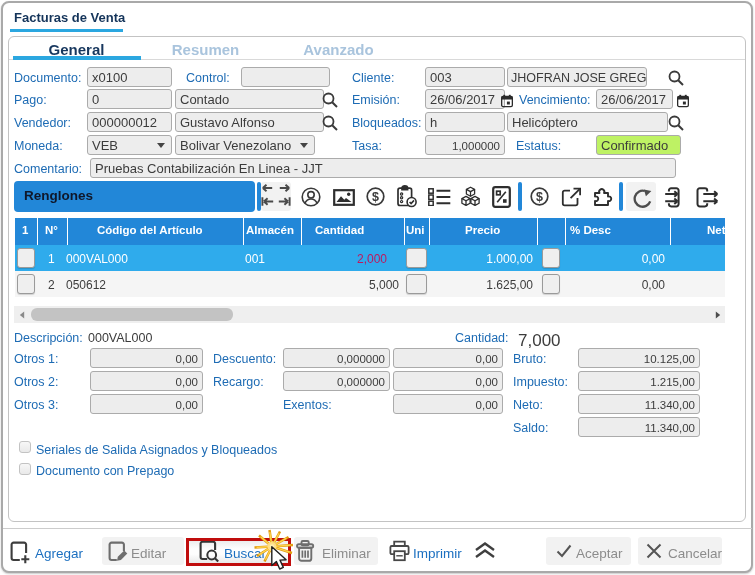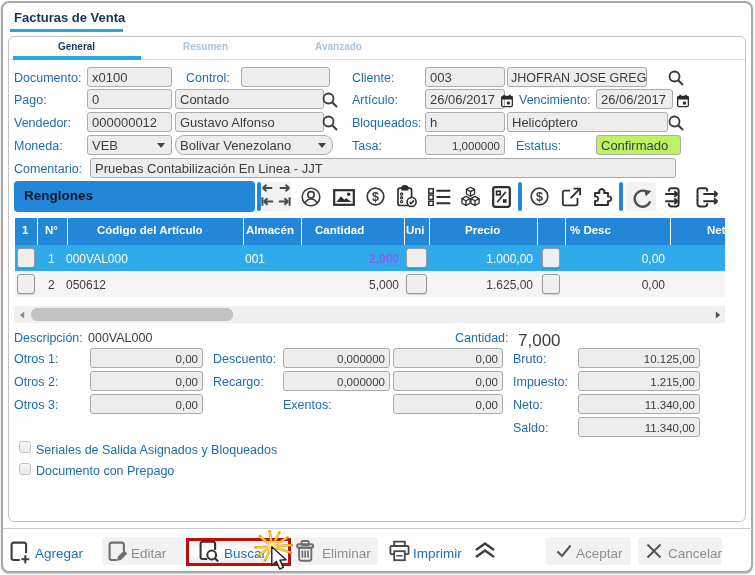--- a/index.html
+++ b/index.html
@@ -4,21 +4,21 @@
 <style>
 * { box-sizing: border-box; margin:0; padding:0; }
 html,body { width:755px; height:575px; font-family:"Liberation Sans", sans-serif; background:#fff; }
 body { position:relative; overflow:hidden; }
 .abs { position:absolute; }
 .dialog { position:absolute; left:1px; top:1px; width:752px; height:572px; border:2px solid #a9a9a9; border-radius:8px; background:#fff; box-shadow:0 1px 2px rgba(0,0,0,0.22); }
 .title { position:absolute; left:14px; top:10px; font-size:13px; font-weight:bold; color:#14345a; }
 .titleline { position:absolute; left:10px; top:29px; width:113px; height:3px; background:#2ba7e0; }
 .panel { position:absolute; left:8px; top:36px; width:738px; height:486px; border:1px solid #c3c3c3; border-radius:6px; background:#fff; }
 .tabline { position:absolute; left:9px; top:59px; width:736px; height:1px; background:#d9d9d9; }
-.tab { position:absolute; top:41px; width:127px; text-align:center; font-size:10px; font-weight:bold; }
+.tab { position:absolute; top:41px; width:127px; text-align:center; font-size:15px; font-weight:bold; }
 .tab.on { color:#17375e; }
 .tab.off { color:#a9c4dd; }
 .tabbar { position:absolute; left:13px; top:56px; width:128px; height:4px; background:#2ba7e0; }
 .lbl { position:absolute; font-size:12.5px; color:#1d6bb4; white-space:nowrap; }
 .inp { position:absolute; height:20px; background:#ededed; border:1px solid #ababab; border-radius:3px; font-size:13px; color:#3c3c3c; padding:2px 4px 0 4px; white-space:nowrap; overflow:hidden; font-family:"Liberation Sans", sans-serif; }
 .inp.r { text-align:right; font-size:11.5px; padding-top:4px; }
 .sel { position:absolute; height:20px; background:#ededed; border:1px solid #ababab; border-radius:3px; font-size:13px; color:#3c3c3c; padding:2px 4px 0 4px; }
 .sel:after { content:""; position:absolute; right:6px; top:7px; width:0; height:0; border-left:4px solid transparent; border-right:4px solid transparent; border-top:5px solid #444; }
 .ic { position:absolute; }
 .rengl { position:absolute; left:14px; top:181px; width:241px; height:31px; background:#2287d8; border-radius:4px; color:#0f172a; font-weight:bold; font-size:13.5px; padding:7px 0 0 10px; }
@@ -68,21 +68,21 @@
     <line x1="11.2" y1="11.2" x2="16" y2="16" stroke="#3a3a3a" stroke-width="2"></line>
   </svg>
 
 <div class="lbl" style="left:14px; top:93px;">Pago:</div>
 <div class="inp" style="left:87px; top:89px; width:85px;">0</div>
 <div class="inp" style="left:175px; top:89px; width:149px;">Contado</div>
 <svg class="ic" style="left:321px; top:91px;" width="18" height="18" viewBox="0 0 18 18">
     <circle cx="7.5" cy="7.5" r="5" fill="none" stroke="#3a3a3a" stroke-width="1.8"></circle>
     <line x1="11.2" y1="11.2" x2="16" y2="16" stroke="#3a3a3a" stroke-width="2"></line>
   </svg>
-<div class="lbl" style="left:352px; top:93px;">Artículo:</div>
+<div class="lbl" style="left:352px; top:93px;">Emisión:</div>
 <div class="inp" style="left:425px; top:89px; width:80px;">26/06/2017</div>
 <svg class="ic" style="left:501px; top:94px;" width="12" height="14" viewBox="0 0 13 14">
     <rect x="0.7" y="2" width="11.6" height="11" rx="1.5" fill="none" stroke="#2b2b2b" stroke-width="1.4"></rect>
     <rect x="0.7" y="2" width="11.6" height="3.4" fill="#2b2b2b"></rect>
     <rect x="2.5" y="0.3" width="2" height="2.5" fill="#2b2b2b"></rect>
     <rect x="8.5" y="0.3" width="2" height="2.5" fill="#2b2b2b"></rect>
     <rect x="6.4" y="7.6" width="3.2" height="3.2" fill="#2b2b2b"></rect>
   </svg>
 <div class="lbl" style="left:519px; top:93px;">Vencimiento:</div>
 <div class="inp" style="left:596px; top:89px; width:77px;">26/06/2017</div>
@@ -104,21 +104,21 @@
 <div class="lbl" style="left:352px; top:116px;">Bloqueados:</div>
 <div class="inp" style="left:425px; top:112px; width:80px;">h</div>
 <div class="inp" style="left:507px; top:112px; width:161px;">Helicóptero</div>
 <svg class="ic" style="left:667px; top:114px;" width="18" height="18" viewBox="0 0 18 18">
     <circle cx="7.5" cy="7.5" r="5" fill="none" stroke="#3a3a3a" stroke-width="1.8"></circle>
     <line x1="11.2" y1="11.2" x2="16" y2="16" stroke="#3a3a3a" stroke-width="2"></line>
   </svg>
 
 <div class="lbl" style="left:14px; top:139px;">Moneda:</div>
 <div class="sel" style="left:87px; top:135px; width:85px;">VEB</div>
-<div class="sel" style="left:175px; top:135px; width:158px;border-radius:9px;">Bolivar Venezolano</div>
+<div class="sel" style="left:175px; top:135px; width:140px;">Bolivar Venezolano</div>
 <div class="lbl" style="left:352px; top:139px;">Tasa:</div>
 <div class="inp r" style="left:425px; top:135px; width:80px;">1,000000</div>
 <div class="lbl" style="left:516px; top:139px;">Estatus:</div>
 <div class="inp" style="left:596px; top:135px; width:85px; background:#bef264;">Confirmado</div>
 
 <div class="lbl" style="left:14px; top:162px;">Comentario:</div>
 <div class="inp" style="left:90px; top:158px; width:586px;">Pruebas Contabilización En Linea - JJT</div>
 
 <div class="rengl">Renglones</div>
 <div class="bluesep" style="left:257px;"></div>
@@ -236,21 +236,21 @@
 <div class="vline" style="left:537px;"></div>
 <div class="vline" style="left:565px;"></div>
 <div class="vline" style="left:670px;"></div>
 
 <div class="row1"></div>
 <div class="row2"></div>
 <div class="gbox" style="left:17px; top:248px;"></div>
 <div class="cell" style="left:48px; top:252px; color:#fff;">1</div>
 <div class="cell" style="left:66px; top:252px; color:#fff;">000VAL000</div>
 <div class="cell" style="left:245px; top:252px; color:#fff;">001</div>
-<div class="cell" style="right:356px; top:252px; color:#8b5cf6;font-weight:bold;">2,000</div>
+<div class="cell" style="right:368px; top:252px; color:#be185d;">2,000</div>
 <div class="gbox" style="left:406px; top:248px; width:21px;"></div>
 <div class="cell" style="right:222px; top:252px; color:#fff;">1.000,00</div>
 <div class="gbox" style="left:542px; top:248px;"></div>
 <div class="cell" style="right:90px; top:252px; color:#fff;">0,00</div>
 
 <div class="gbox" style="left:17px; top:274px;"></div>
 <div class="cell" style="left:48px; top:278px; color:#3c3c3c;">2</div>
 <div class="cell" style="left:66px; top:278px; color:#3c3c3c;">050612</div>
 <div class="cell" style="left:245px; top:284px; color:#3c3c3c;margin-top:25px;">01</div>
 <div class="cell" style="right:356px; top:278px; color:#3c3c3c;">5,000</div>

